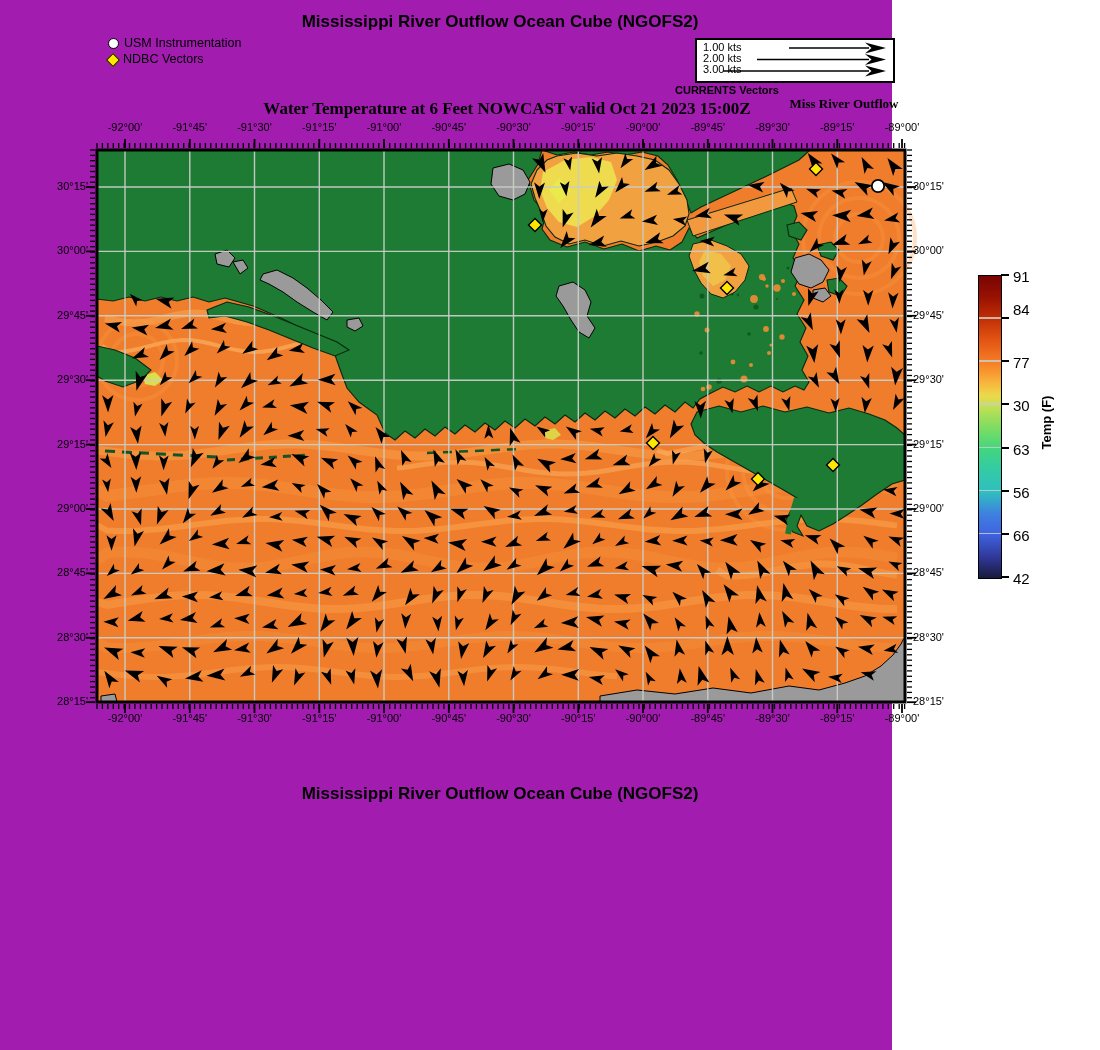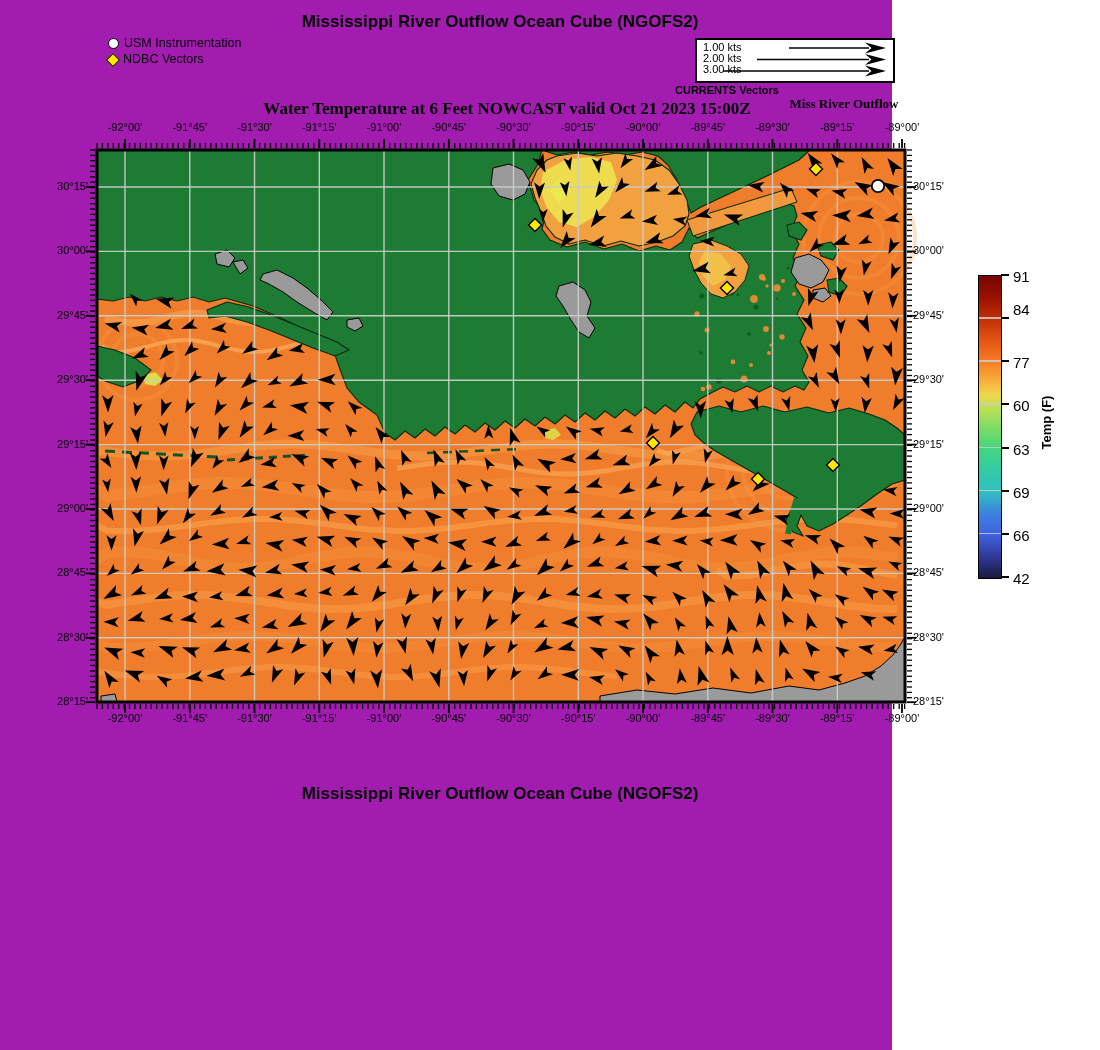--- a/index.html
+++ b/index.html
@@ -1163,26 +1163,26 @@
     <div class="axlab" style="left:913px;top:695.2px;width:55px;text-align:left;">28°15'</div>
     <div class="cb-stub" style="left:1001px;top:274px;width:8px;height:2px;"></div>
     <div class="cb-lab" style="left:1013px;top:268px;">91</div>
     <div class="cb-stub" style="left:1001px;top:317.1428571428571px;width:8px;height:2px;"></div>
     <div class="cb-lab" style="left:1013px;top:301px;">84</div>
     <div class="cb-cross" style="left:979px;top:317.1428571428571px;width:22px;height:1.5px;"></div>
     <div class="cb-stub" style="left:1001px;top:360.2857142857143px;width:8px;height:2px;"></div>
     <div class="cb-lab" style="left:1013px;top:354.2857142857143px;">77</div>
     <div class="cb-cross" style="left:979px;top:360.2857142857143px;width:22px;height:1.5px;"></div>
     <div class="cb-stub" style="left:1001px;top:403.42857142857144px;width:8px;height:2px;"></div>
-    <div class="cb-lab" style="left:1013px;top:397.42857142857144px;">60</div>
+    <div class="cb-lab" style="left:1013px;top:397.42857142857144px;">30</div>
     <div class="cb-cross" style="left:979px;top:403.42857142857144px;width:22px;height:1.5px;"></div>
     <div class="cb-stub" style="left:1001px;top:446.57142857142856px;width:8px;height:2px;"></div>
     <div class="cb-lab" style="left:1013px;top:440.57142857142856px;">63</div>
     <div class="cb-cross" style="left:979px;top:446.57142857142856px;width:22px;height:1.5px;"></div>
     <div class="cb-stub" style="left:1001px;top:489.7142857142857px;width:8px;height:2px;"></div>
-    <div class="cb-lab" style="left:1013px;top:483.7142857142857px;">69</div>
+    <div class="cb-lab" style="left:1013px;top:483.7142857142857px;">56</div>
     <div class="cb-cross" style="left:979px;top:489.7142857142857px;width:22px;height:1.5px;"></div>
     <div class="cb-stub" style="left:1001px;top:532.8571428571429px;width:8px;height:2px;"></div>
     <div class="cb-lab" style="left:1013px;top:526.8571428571429px;">66</div>
     <div class="cb-cross" style="left:979px;top:532.8571428571429px;width:22px;height:1.5px;"></div>
     <div class="cb-stub" style="left:1001px;top:576px;width:8px;height:2px;"></div>
     <div class="cb-lab" style="left:1013px;top:570px;">42</div>
   </div>
 
 </body></html>

